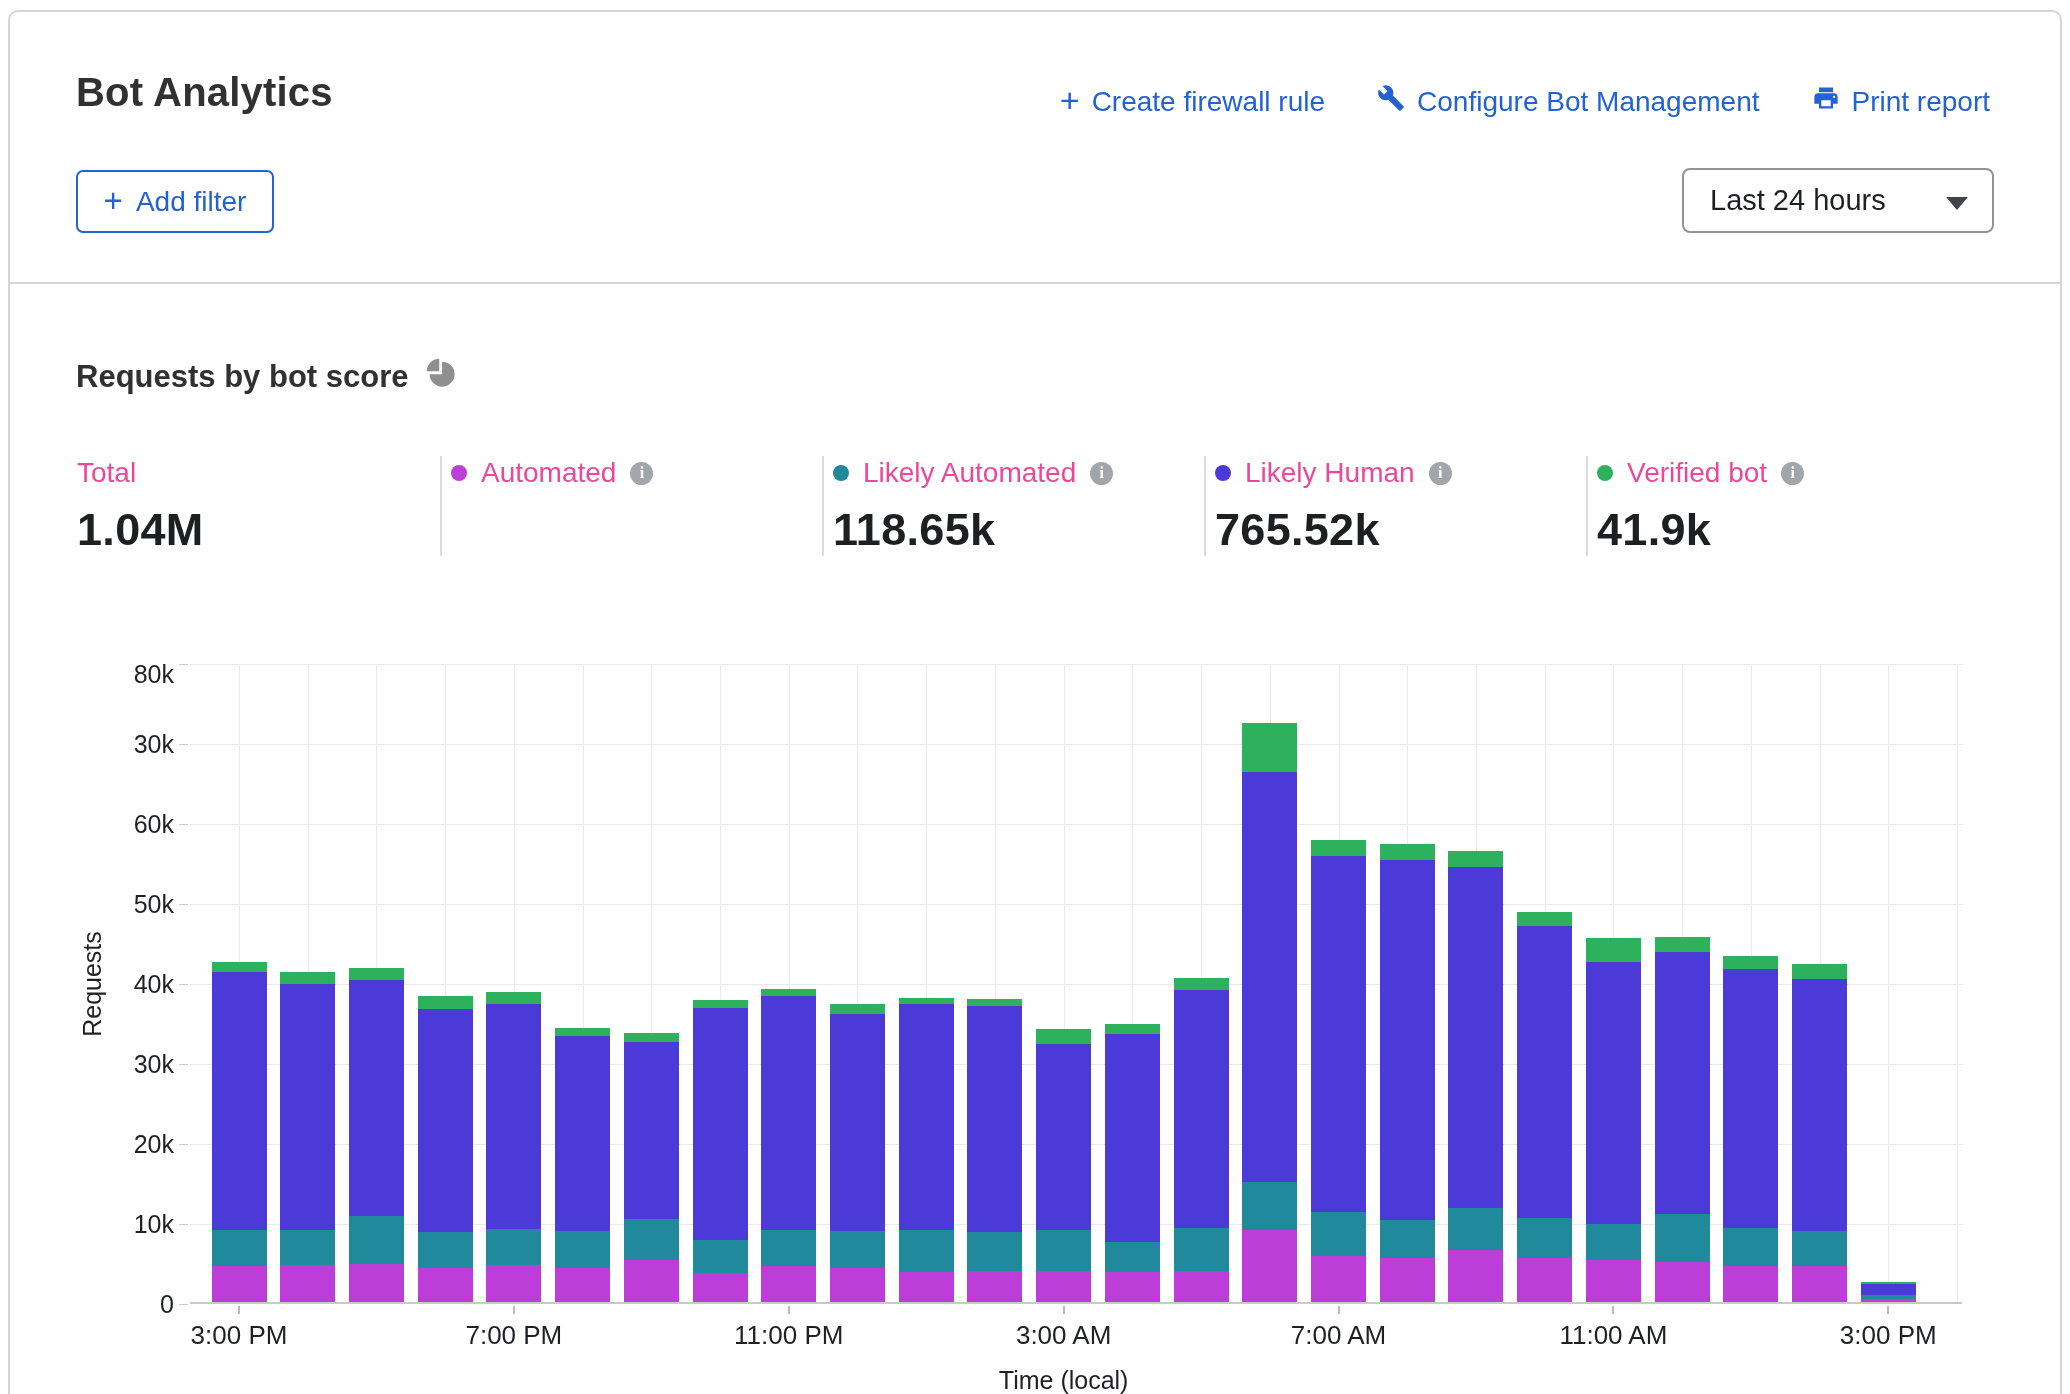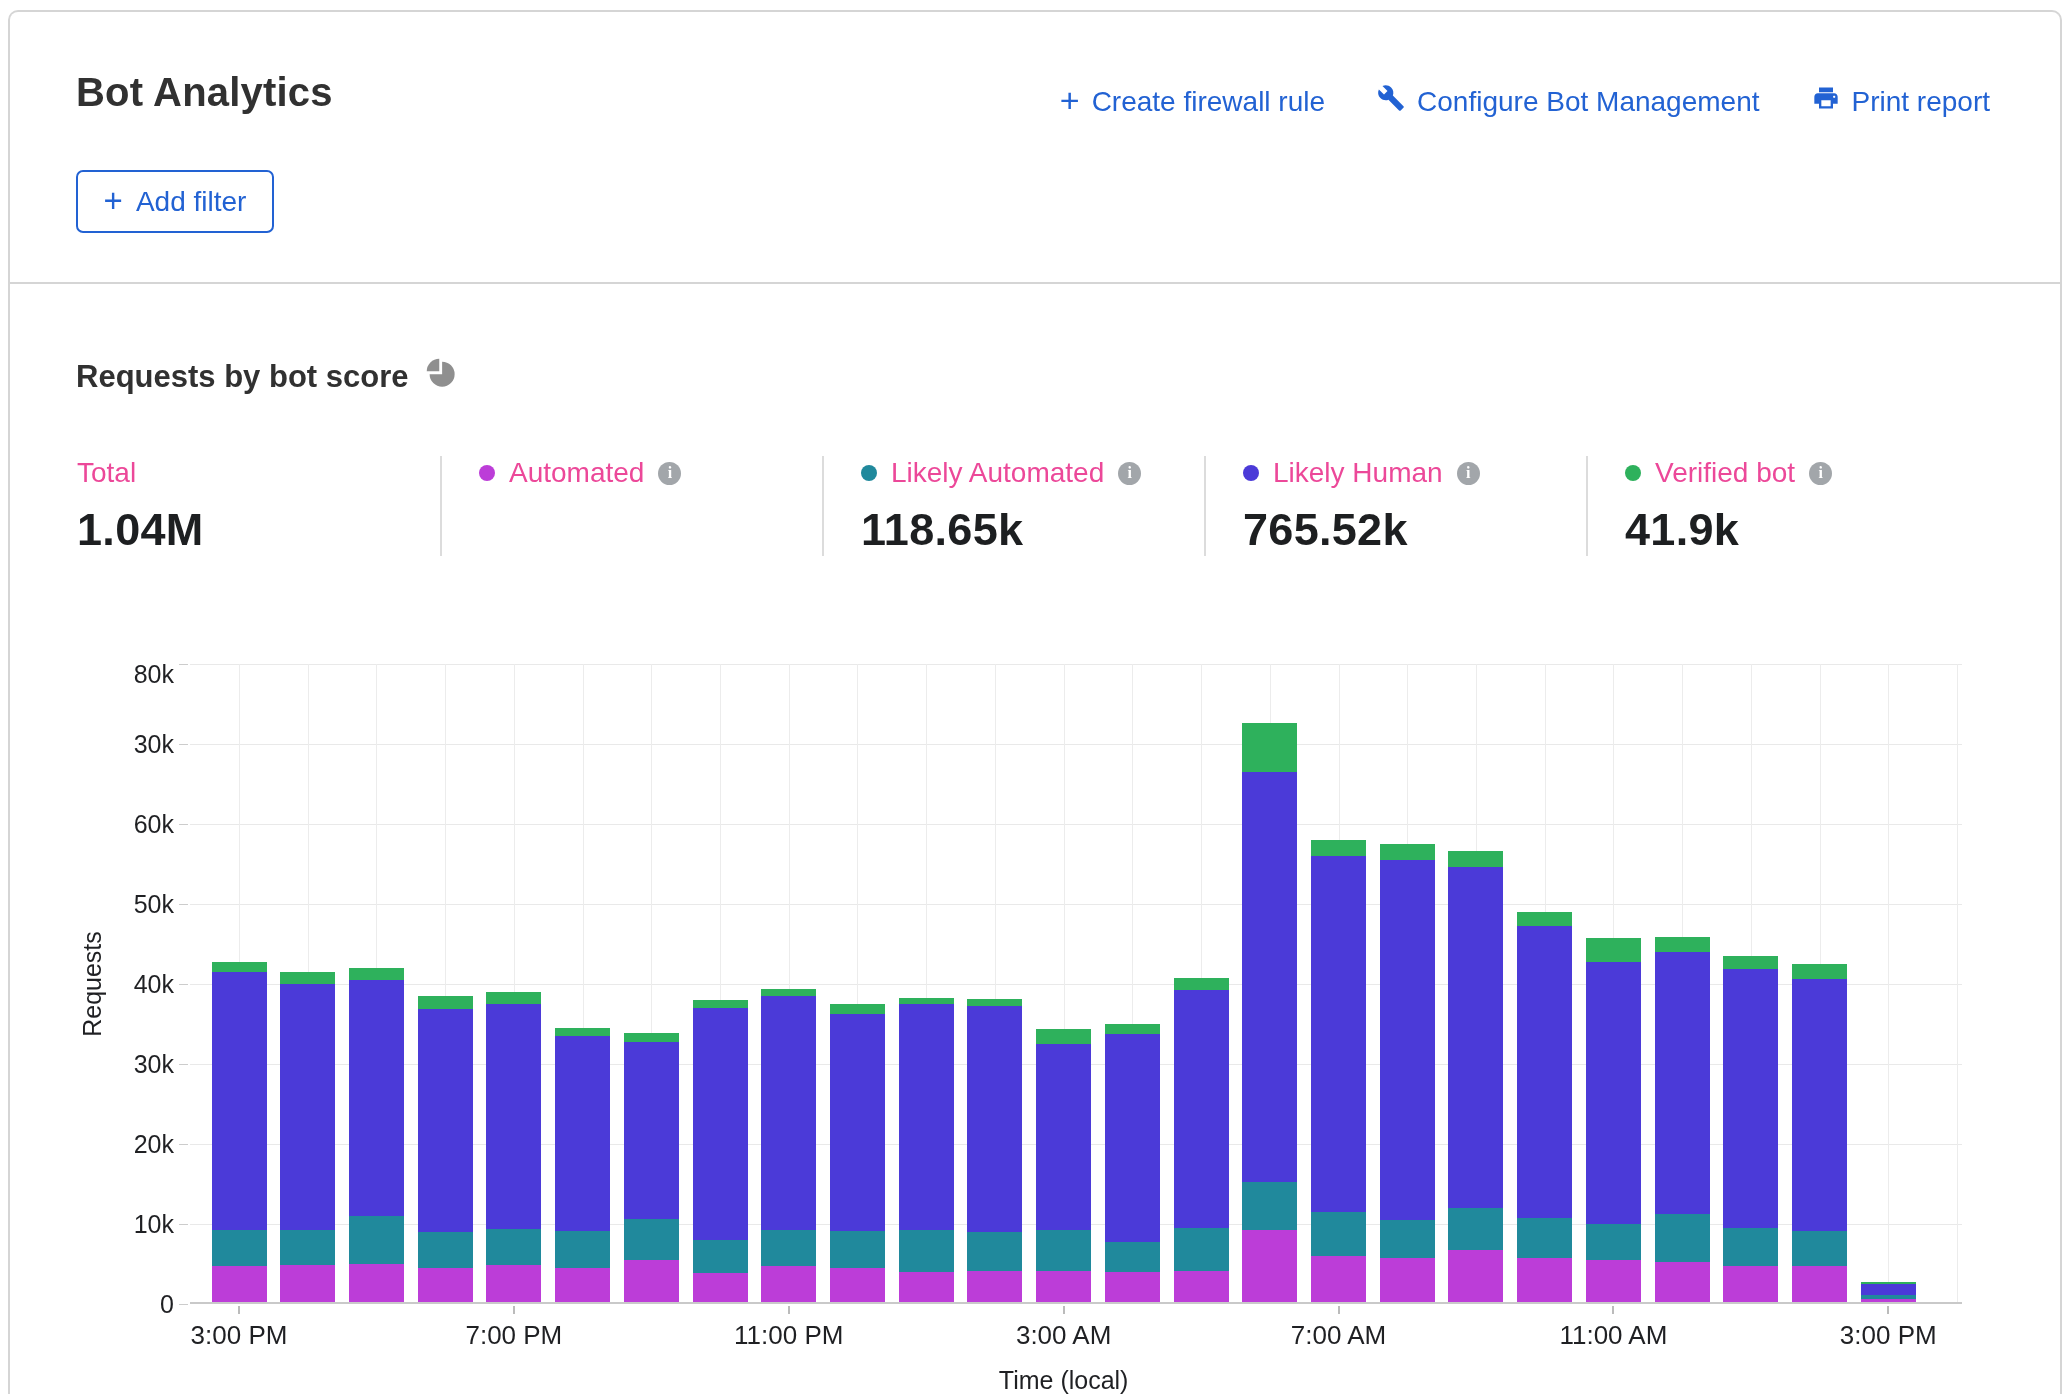--- a/index.html
+++ b/index.html
@@ -28,21 +28,21 @@
            border-left:11px solid transparent; border-right:11px solid transparent;
            border-top:13px solid #41444a; }
   
   .section-title { position:absolute; left:66px; top:346px; display:flex; align-items:center; gap:18px;
                    font-size:31px; font-weight:700; color:#313131; }
   .section-title svg { width:30px; height:30px; }
   
   .stats { position:absolute; left:67px; right:0; top:444px; display:flex; }
   .stat { padding-right:10px; }
   .stat.w1 { width:363px; }
-  .stat.bordered { width:382px; border-left:2px solid #dcdcdc; padding-left:37px; }
+  .stat.bordered { width:382px; border-left:2px solid #dcdcdc; padding-left:9px; }
   .stat.last { width:430px; }
   .stat-label-row { display:flex; align-items:center; gap:14px; height:34px; }
   .dot { width:16px; height:16px; border-radius:50%; flex:0 0 auto; }
   .stat-label { font-size:28px; color:#ec4899; }
   .info { width:23px; height:23px; border-radius:50%; background:#a2a6aa; color:#fff;
           font-size:16px; font-weight:700; display:flex; align-items:center; justify-content:center;
           font-family:"Liberation Serif", serif; cursor:pointer; }
   .stat-value { margin-top:14px; font-size:45px; font-weight:700; color:#1d1f21; letter-spacing:.3px; }
   
   .chart-wrap { position:absolute; left:0; right:0; top:608px; height:770px; }
@@ -89,20 +89,24 @@
         </span>
         <span>Print report</span>
       </div>
     </div>
 
     <div class="filter-btn">
       <span class="plus">+</span>
       <span>Add filter</span>
     </div>
 
+    <div class="range-select">
+      <span>Last 24 hours</span>
+      <span class="caret"></span>
+    </div>
   </div>
 
   <div class="section-title">
     <span>Requests by bot score</span>
     <span>
       <svg viewBox="0 0 24 24" fill="#8f8f8f">
         <path d="M12.9 12.9 L12.9 2.9 A10 10 0 1 1 2.9 12.9 Z"></path>
         <path d="M10.6 10.6 L0.6 10.6 A10 10 0 0 1 10.6 0.6 Z"></path>
       </svg>
     </span>

